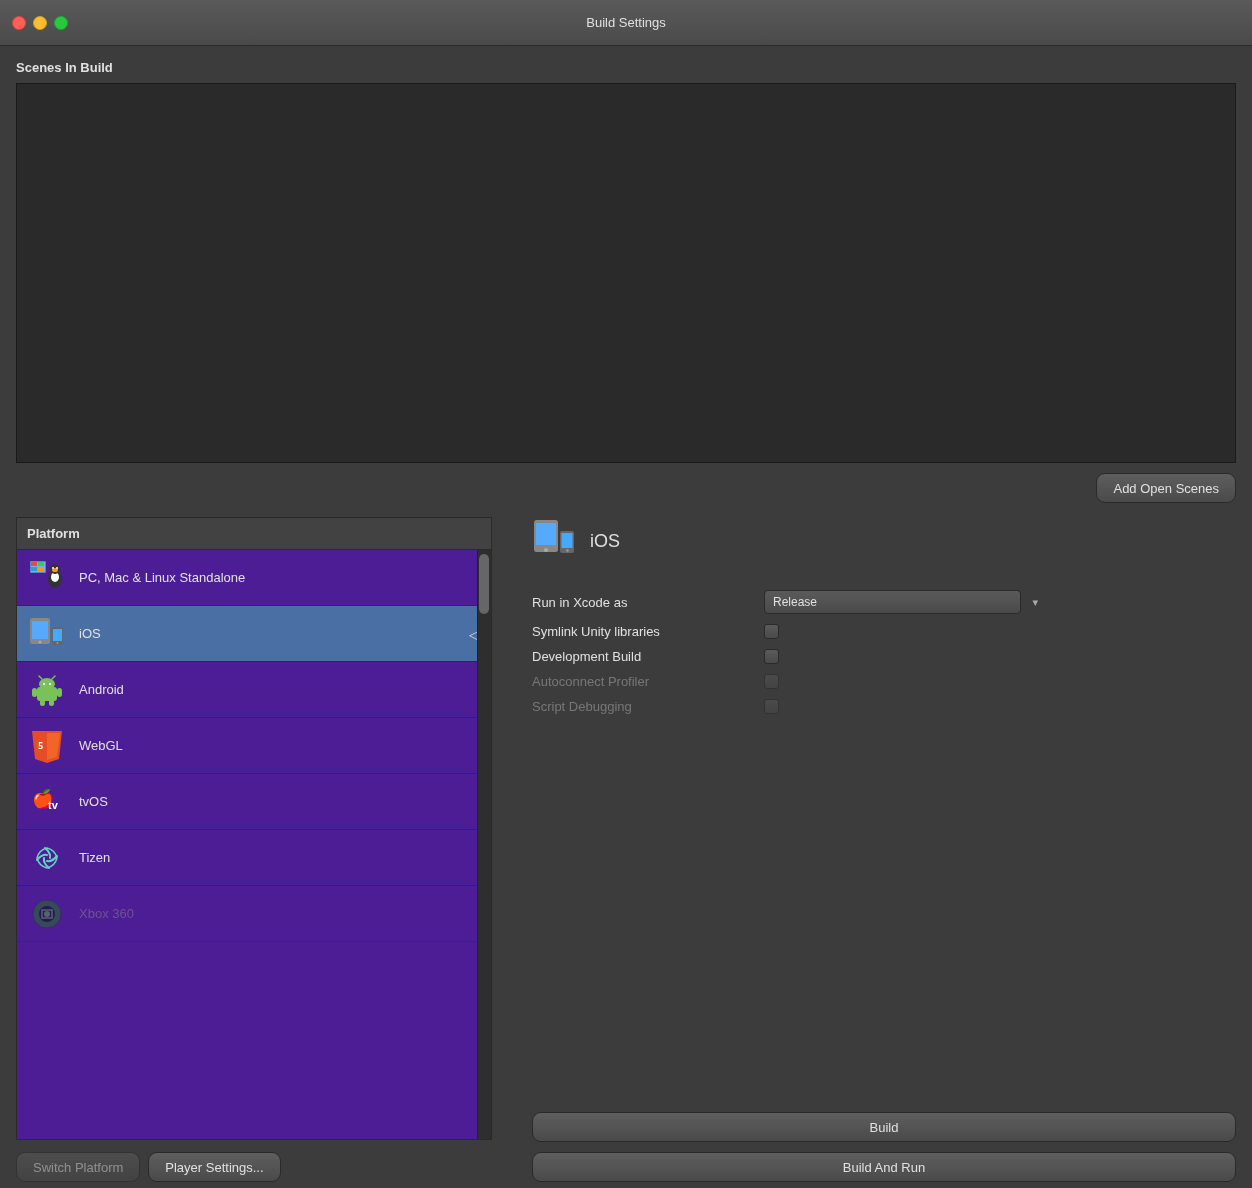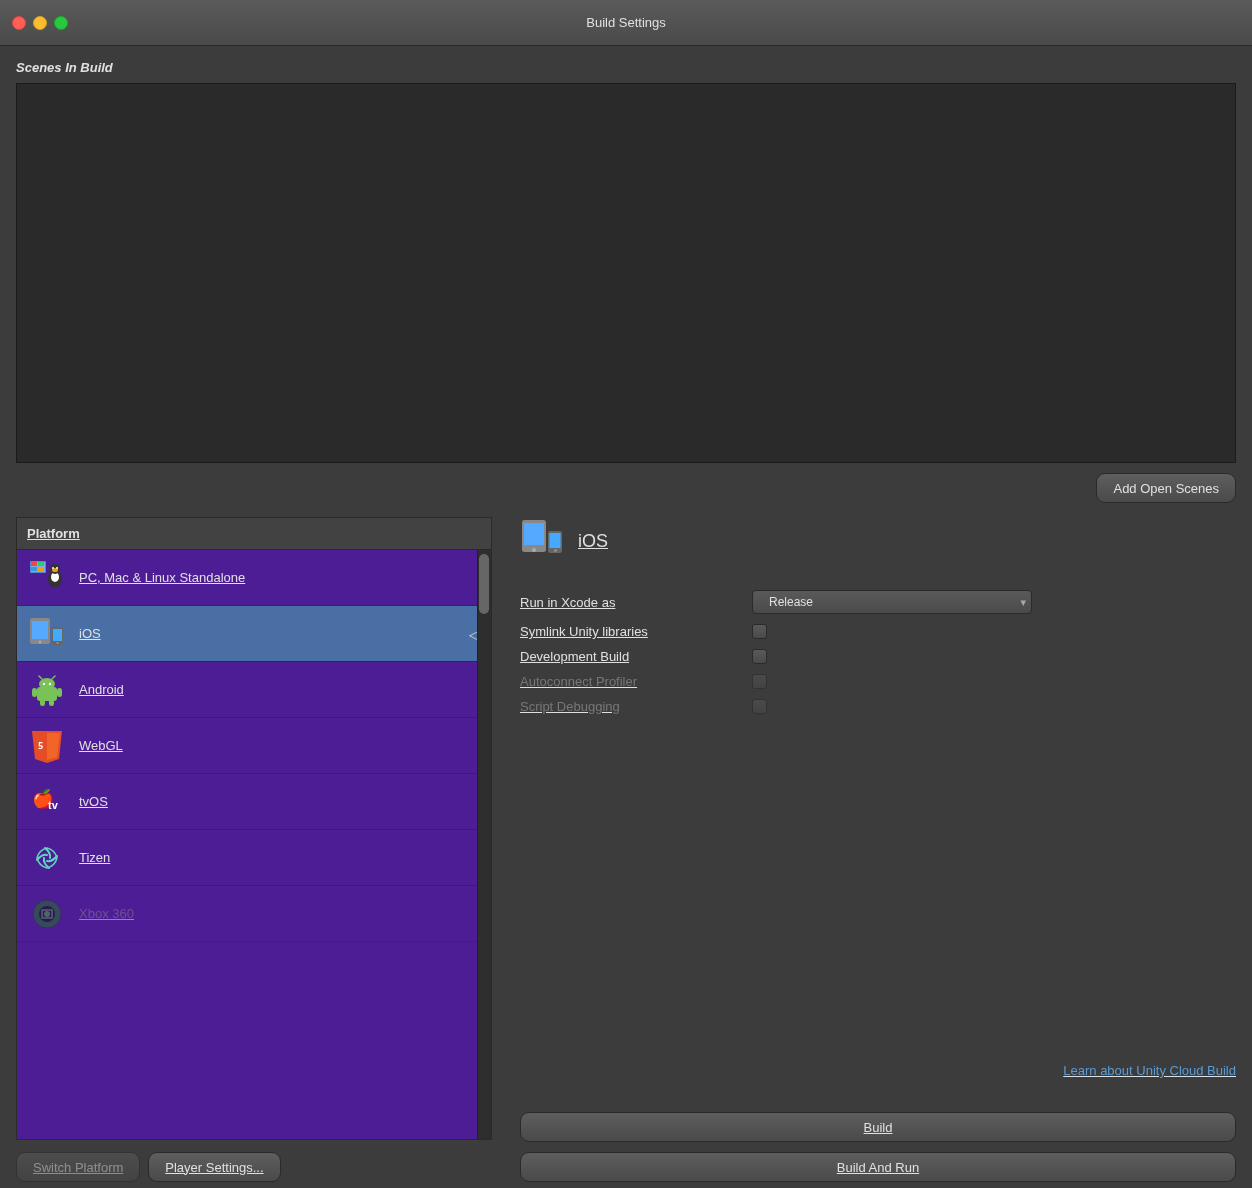--- a/index.html
+++ b/index.html
@@ -53,43 +53,41 @@
       display: flex;
       flex-direction: column;
     }
 
     
     .section-label {
       font-size: 13px;
       font-weight: 600;
       color: #e0e0e0;
       margin-bottom: 8px;
-      font-style: italic;
     }
 
     .scenes-area {
       background: #2a2a2a;
       border: 1px solid #1a1a1a;
       flex: 0 0 380px;
       width: 100%;
       margin-bottom: 10px;
     }
 
     .add-open-scenes-row {
       display: flex;
       justify-content: flex-end;
       margin-bottom: 14px;
     }
 
     
     .lower-section {
       display: flex;
       flex: 1;
-      gap: 0;
-      text-decoration: underline;
+      gap: 12px;
     }
 
     
     .platform-panel {
       width: 476px;
       display: flex;
       flex-direction: column;
     }
 
     .platform-label {
@@ -222,22 +220,22 @@
     .settings-label.disabled {
       color: #777;
     }
 
     .settings-select {
       background: linear-gradient(to bottom, #5a5a5a, #4a4a4a);
       border: 1px solid #2a2a2a;
       border-radius: 4px;
       color: #e0e0e0;
       font-size: 12px;
-      padding: 3px 20px 3px 16px;
-      width: 280px;
+      padding: 3px 20px 3px 8px;
+      width: 257px;
       height: 24px;
       appearance: none;
       -webkit-appearance: none;
       cursor: pointer;
       position: relative;
     }
 
     .select-wrapper {
       position: relative;
       width: 280px;
@@ -507,23 +505,20 @@
           <div class="checkbox disabled"></div>
         </div>
 
         <div class="settings-row">
           <span class="settings-label disabled">Script Debugging</span>
           <div class="checkbox disabled"></div>
         </div>
       </div>
 
       <div class="right-bottom">
-        <div style="display:flex; justify-content:flex-end; padding-bottom:8px;">
-          <a class="cloud-build-link">Learn about Unity Cloud Build</a>
-        </div>
         <div class="build-buttons-row">
           <button class="btn">Build</button>
           <button class="btn">Build And Run</button>
         </div>
       </div>
 
     </div>
   </div>
 </div>
 

